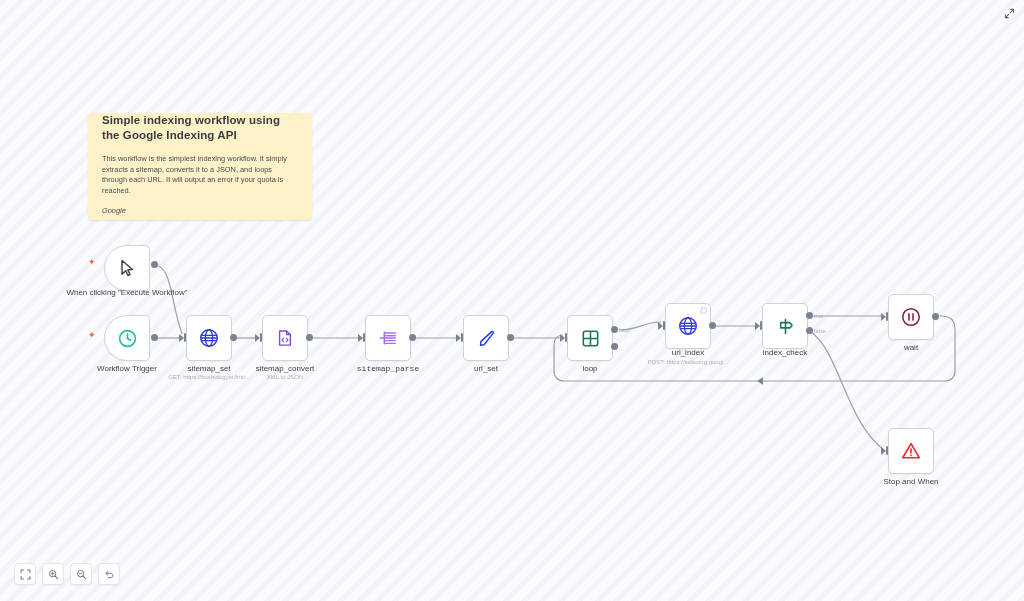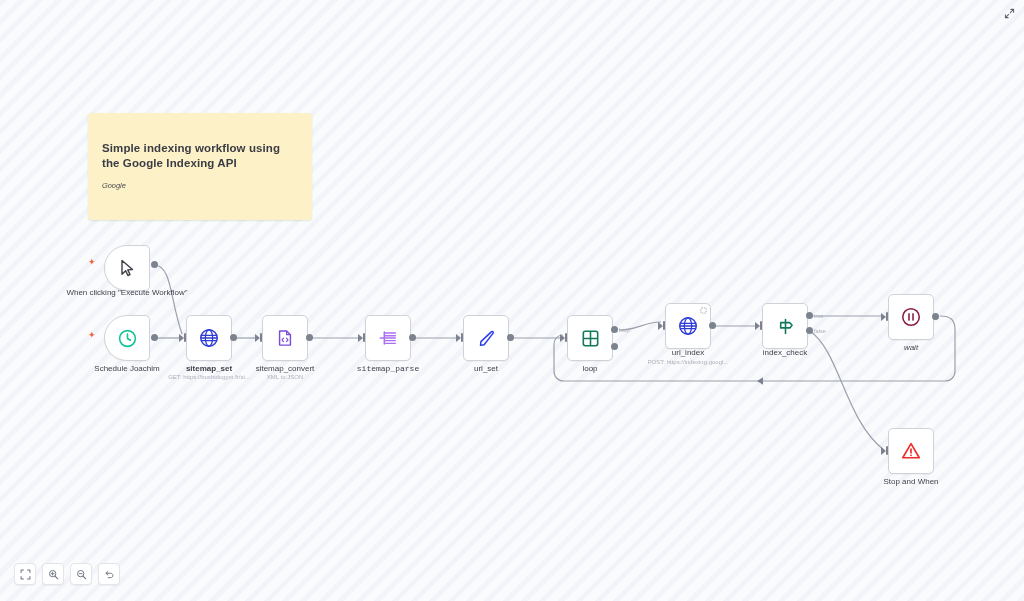--- a/index.html
+++ b/index.html
@@ -41,21 +41,21 @@
   .edge-path { fill: none; stroke: #9aa0ab; stroke-width: 1.2; }
   .edge-arrow { fill: #7d838e; }
 
   
   #sticky {
     position: absolute;
     left: 88px; top: 113px;
     width: 224px; height: 107px;
     background: #fdf2c7;
     border-radius: 4px;
-    padding: 28px 14px 10px 14px;
+    padding: 0 14px 10px 14px;
     box-shadow: 0 1px 2px rgba(0,0,0,.10);
   }
   #sticky .st-title {
     font-size: 11.5px;
     font-weight: bold;
     color: #3b3b46;
     line-height: 15px;
     letter-spacing: .1px;
   }
   #sticky .st-body {
@@ -214,53 +214,54 @@
 
       <path class="edge-path" d="M810,331 C840,352 845,420 884,450"></path>
 
       <path class="edge-path" d="M940,316 C951,316 955,320 955,330 L955,371 C955,377 951,381 945,381 L564,381 C558,381 554,377 554,371 L554,344 C554,339 558,335 563,335"></path>
 
       <polygon class="edge-arrow" points="757,381 763,377.2 763,384.8"></polygon>
     </svg>
 
     <div id="sticky">
       <div class="st-title">Simple indexing workflow using the Google Indexing API</div>
+      <div class="st-body">This workflow is the simplest indexing workflow. It simply extracts a sitemap, converts it to a JSON, and loops through each URL. It will output an error if your quota is reached.</div>
       <div class="st-author">Google</div>
     </div>
 
     <div class="node trigger" style="left:104px; top:245px;">
       <svg width="20" height="20" viewBox="0 0 24 24">
         <path d="M6 3 L6 19.5 L10.4 15.3 L13.1 21 L15.6 19.8 L12.9 14.2 L18.6 13.8 Z" fill="none" stroke="#3f3f49" stroke-width="1.7" stroke-linejoin="round"></path>
       </svg>
     </div>
     <div class="bolt" style="left:88px; top:258px;">✦</div>
     <div class="node-label" style="left:52px; top:288px;">When clicking "Execute Workflow"</div>
 
     <div class="node trigger" style="left:104px; top:315px;">
       <svg width="21" height="21" viewBox="0 0 24 24">
         <circle cx="12" cy="12" r="9" fill="none" stroke="#13c296" stroke-width="1.8"></circle>
         <path d="M12 7 L12 12 L15.4 14" fill="none" stroke="#13c296" stroke-width="1.8" stroke-linecap="round"></path>
       </svg>
     </div>
     <div class="bolt" style="left:88px; top:331px;">✦</div>
-    <div class="node-label" style="left:52px; top:364px;">Schedule Joachim</div>
+    <div class="node-label" style="left:52px; top:364px;">Workflow Trigger</div>
     <div class="port-dot" style="left:151px; top:334px;"></div>
     <div class="port-dot" style="left:151px; top:261px;"></div>
 
     <div class="node" style="left:186px; top:315px;">
       <svg width="22" height="22" viewBox="0 0 24 24">
         <circle cx="12" cy="12" r="9" fill="none" stroke="#2f3bd6" stroke-width="1.6"></circle>
         <ellipse cx="12" cy="12" rx="4" ry="9" fill="none" stroke="#2f3bd6" stroke-width="1.4"></ellipse>
         <path d="M3.2 9.2 H20.8 M3.2 14.8 H20.8 M3 12 H21" fill="none" stroke="#2f3bd6" stroke-width="1.4"></path>
       </svg>
     </div>
     <div class="port-in" style="left:179px; top:334px;"></div>
     <div class="port-bar" style="left:184px; top:333px;"></div>
     <div class="port-dot" style="left:230px; top:334px;"></div>
-    <div class="node-label" style="left:134px; top:364px;font-weight:bold;">sitemap_set</div>
+    <div class="node-label" style="left:134px; top:364px;">sitemap_set</div>
     <div class="node-sub" style="left:134px; top:373px;">GET: https://bushidogym.fr/si...</div>
 
     <div class="node" style="left:262px; top:315px;">
       <svg width="20" height="20" viewBox="0 0 24 24">
         <path d="M5.5 3.5 H14 L18.5 8 V20.5 H5.5 Z" fill="none" stroke="#7b4ddb" stroke-width="1.7" stroke-linejoin="round"></path>
         <path d="M14 3.5 V8 H18.5" fill="none" stroke="#7b4ddb" stroke-width="1.5"></path>
         <path d="M10.2 12.2 L8.4 14.3 L10.2 16.4 M13.8 12.2 L15.6 14.3 L13.8 16.4" fill="none" stroke="#7b4ddb" stroke-width="1.4" stroke-linecap="round" stroke-linejoin="round"></path>
       </svg>
     </div>
     <div class="port-in" style="left:255px; top:334px;"></div>
@@ -336,21 +337,21 @@
 
     <div class="node" style="left:888px; top:294px;">
       <svg width="22" height="22" viewBox="0 0 24 24">
         <circle cx="12" cy="12" r="9" fill="none" stroke="#8c1d3f" stroke-width="1.7"></circle>
         <path d="M9.8 8.6 V15.4 M14.2 8.6 V15.4" stroke="#8c1d3f" stroke-width="1.7" stroke-linecap="round"></path>
       </svg>
     </div>
     <div class="port-in" style="left:881px; top:313px;"></div>
     <div class="port-bar" style="left:886px; top:312px;"></div>
     <div class="port-dot" style="left:932px; top:313px;"></div>
-    <div class="node-label" style="left:836px; top:343px;font-style:italic;">wait</div>
+    <div class="node-label" style="left:836px; top:343px;">wait</div>
 
     <div class="node" style="left:888px; top:428px;">
       <svg width="22" height="22" viewBox="0 0 24 24">
         <path d="M12 4 L21 19.4 H3 Z" fill="none" stroke="#ef2b2b" stroke-width="1.8" stroke-linejoin="round"></path>
         <path d="M12 9.8 V14.2" stroke="#ef2b2b" stroke-width="1.8" stroke-linecap="round"></path>
         <circle cx="12" cy="16.7" r="1" fill="#ef2b2b"></circle>
       </svg>
     </div>
     <div class="port-in" style="left:881px; top:447px;"></div>
     <div class="port-bar" style="left:886px; top:446px;"></div>

